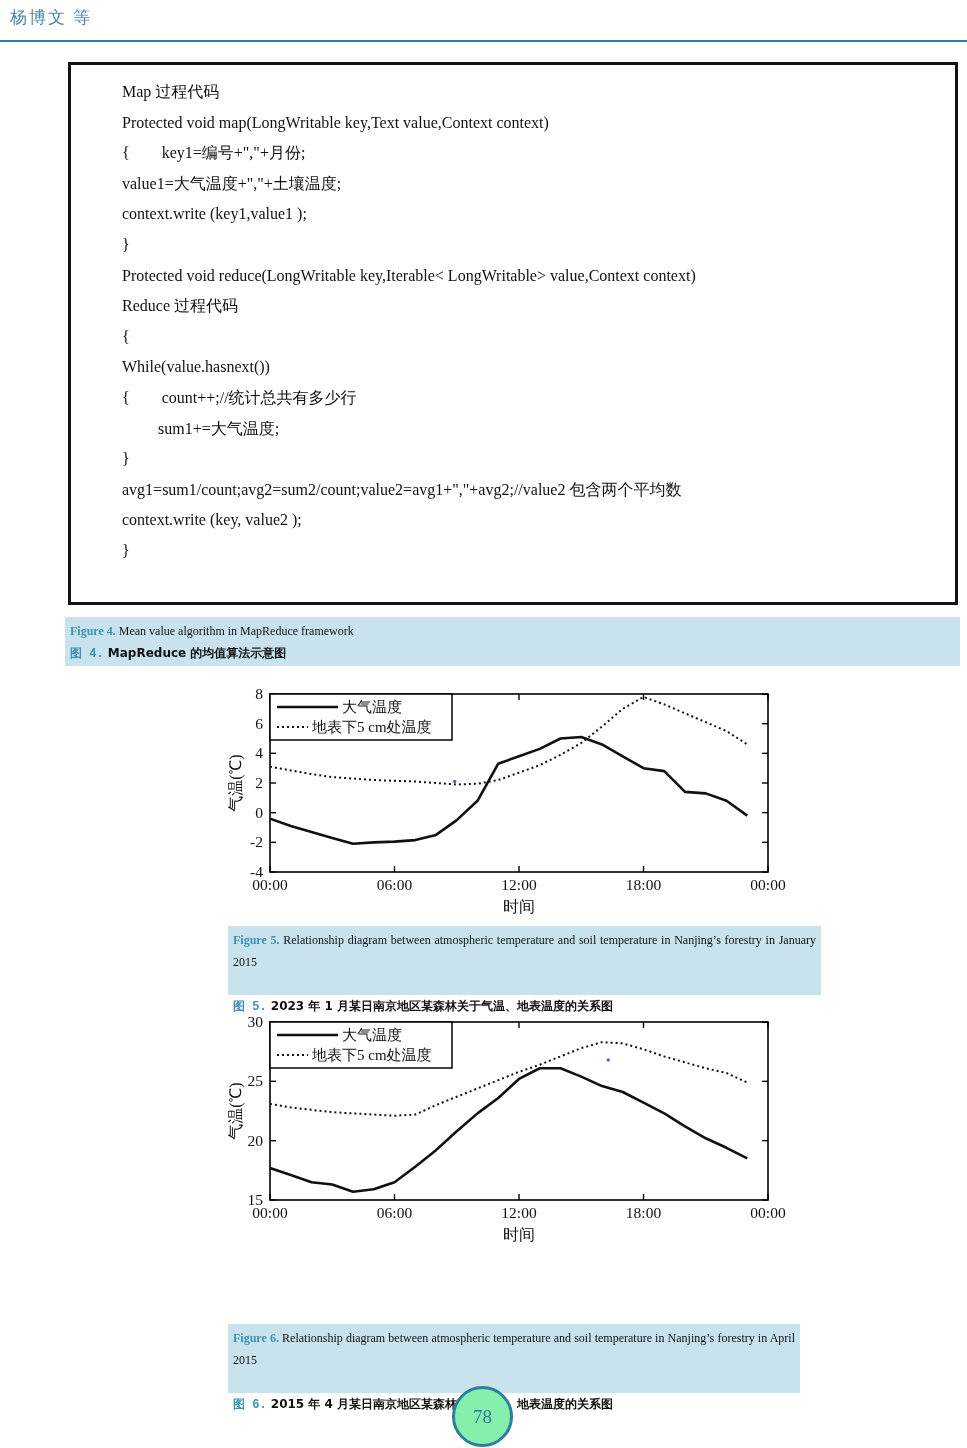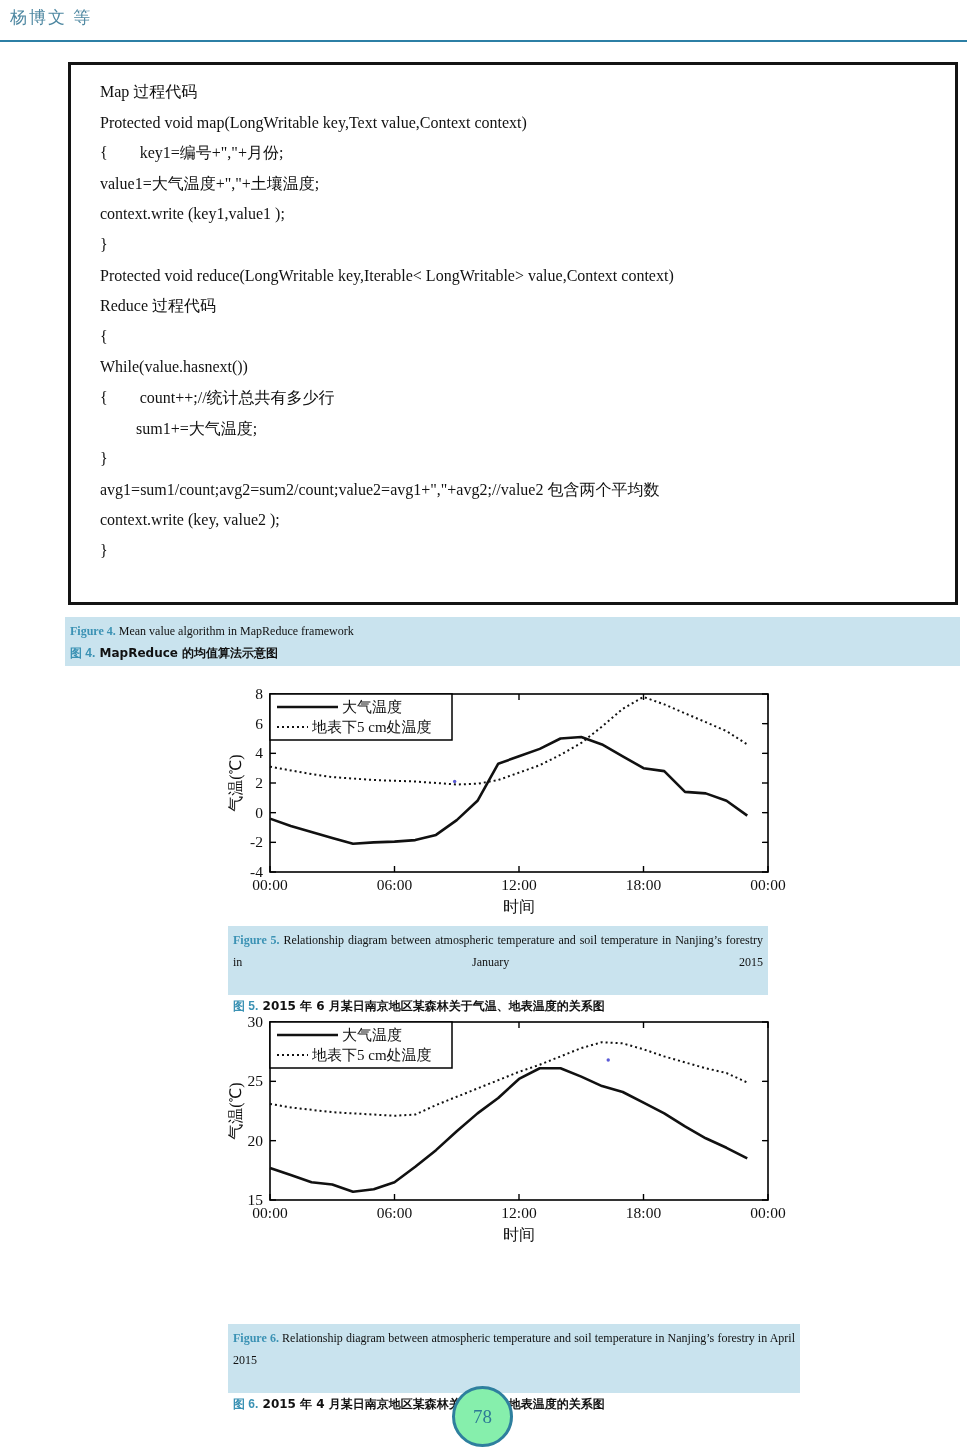--- a/index.html
+++ b/index.html
@@ -10,36 +10,36 @@
   
   .running-head{
     position:absolute;left:10px;top:6px;font-size:17px;color:#4d87a1;
     letter-spacing:2px;font-family:"Liberation Serif", serif;
   }
   .head-rule{position:absolute;left:0;top:40px;width:967px;height:2px;background:#2c7fa5;}
   
   .code-box{
     position:absolute;left:68px;top:62px;width:890px;height:543px;
     border:3px solid #141414;box-sizing:border-box;background:#fff;
-    padding:12px 10px 0 29px;
+    padding:12px 10px 0 51px;
   }
   .code-line{
     white-space:pre;font-size:16px;line-height:30.6px;color:#111;
     font-family:"Liberation Serif", serif;
   }
   
   .caption{position:absolute;background:#c9e3ee;box-sizing:border-box;padding:3px 5px 4px 5px;}
   .caption p{margin:0;font-size:12px;line-height:22px;color:#111;}
   .cap-label{color:#3b92b4;font-weight:bold;}
   .cap-en{text-align:justify;}
   .cap-en:after{content:"";display:inline-block;width:100%;}
   .cap-zh{font-family:"DejaVu Sans", sans-serif;font-weight:bold;font-size:15.5px;}
-  .cap-zh .cap-label{font-family:Liberation Sans, sans-serif;}
+  .cap-zh .cap-label{font-family:Liberation Mono, monospace;}
   .fig4-caption{left:65px;top:617px;width:895px;height:49px;}
-  .fig5-caption{left:228px;top:926px;width:540px;height:69px;}
+  .fig5-caption{left:228px;top:926px;width:593px;height:69px;}
   .fig6-caption{left:228px;top:1324px;width:572px;height:69px;}
   
   .chart{position:absolute;width:572px;height:244px;}
   #chart5{left:228px;top:680px;}
   #chart6{left:228px;top:1008px;}
   .tick{font:15.5px "Liberation Serif", serif;fill:#111;}
   .axis-label{font:16px "Liberation Serif", serif;fill:#111;}
   .legend-t{font:15px "Liberation Serif", serif;fill:#111;}
   
   .page-badge{
@@ -124,21 +124,21 @@
     <rect x="42" y="14" width="182" height="46" fill="#fff" stroke="#000" stroke-width="1.5"></rect>
     <line fill="none" stroke="#111" stroke-width="2.6" stroke-dasharray="none" stroke-linejoin="round" x1="49" y1="27" x2="110" y2="27"></line>
     <text x="114" y="32" class="legend-t">大气温度</text>
     <line fill="none" stroke="#111" stroke-width="2" stroke-dasharray="2 3" stroke-linejoin="round" x1="49" y1="47" x2="80" y2="47"></line>
     <text x="84" y="52" class="legend-t">地表下5 cm处温度</text>
     <circle cx="226.675" cy="101.51666666666667" r="1.7" fill="#5b5bd6"></circle>
   </svg>
 
 <div class="caption fig5-caption">
   <p class="cap-en"><span class="cap-label">Figure 5.</span> <span>Relationship diagram between atmospheric temperature and soil temperature in Nanjing’s forestry in January 2015</span></p>
-  <p class="cap-zh"><span class="cap-label">图 5.</span> <span>2015 年 6 月某日南京地区某森林关于气温、地表温度的关系图</span></p>
+  <p class="cap-zh"><span class="cap-label">图 5.</span> <span>2023 年 1 月某日南京地区某森林关于气温、地表温度的关系图</span></p>
 </div>
 
 <svg id="chart6" class="chart" viewBox="0 0 572 244">
     <rect x="42" y="14" width="498" height="178" fill="none" stroke="#000" stroke-width="1.6"></rect>
     <line x1="42" y1="192" x2="42" y2="186" stroke="#000" stroke-width="1.4"></line>
     <line x1="42" y1="14" x2="42" y2="20" stroke="#000" stroke-width="1.4"></line>
     <text x="42" y="210" text-anchor="middle" class="tick">00:00</text>
     <line x1="166.5" y1="192" x2="166.5" y2="186" stroke="#000" stroke-width="1.4"></line>
     <line x1="166.5" y1="14" x2="166.5" y2="20" stroke="#000" stroke-width="1.4"></line>
     <text x="166.5" y="210" text-anchor="middle" class="tick">06:00</text>

